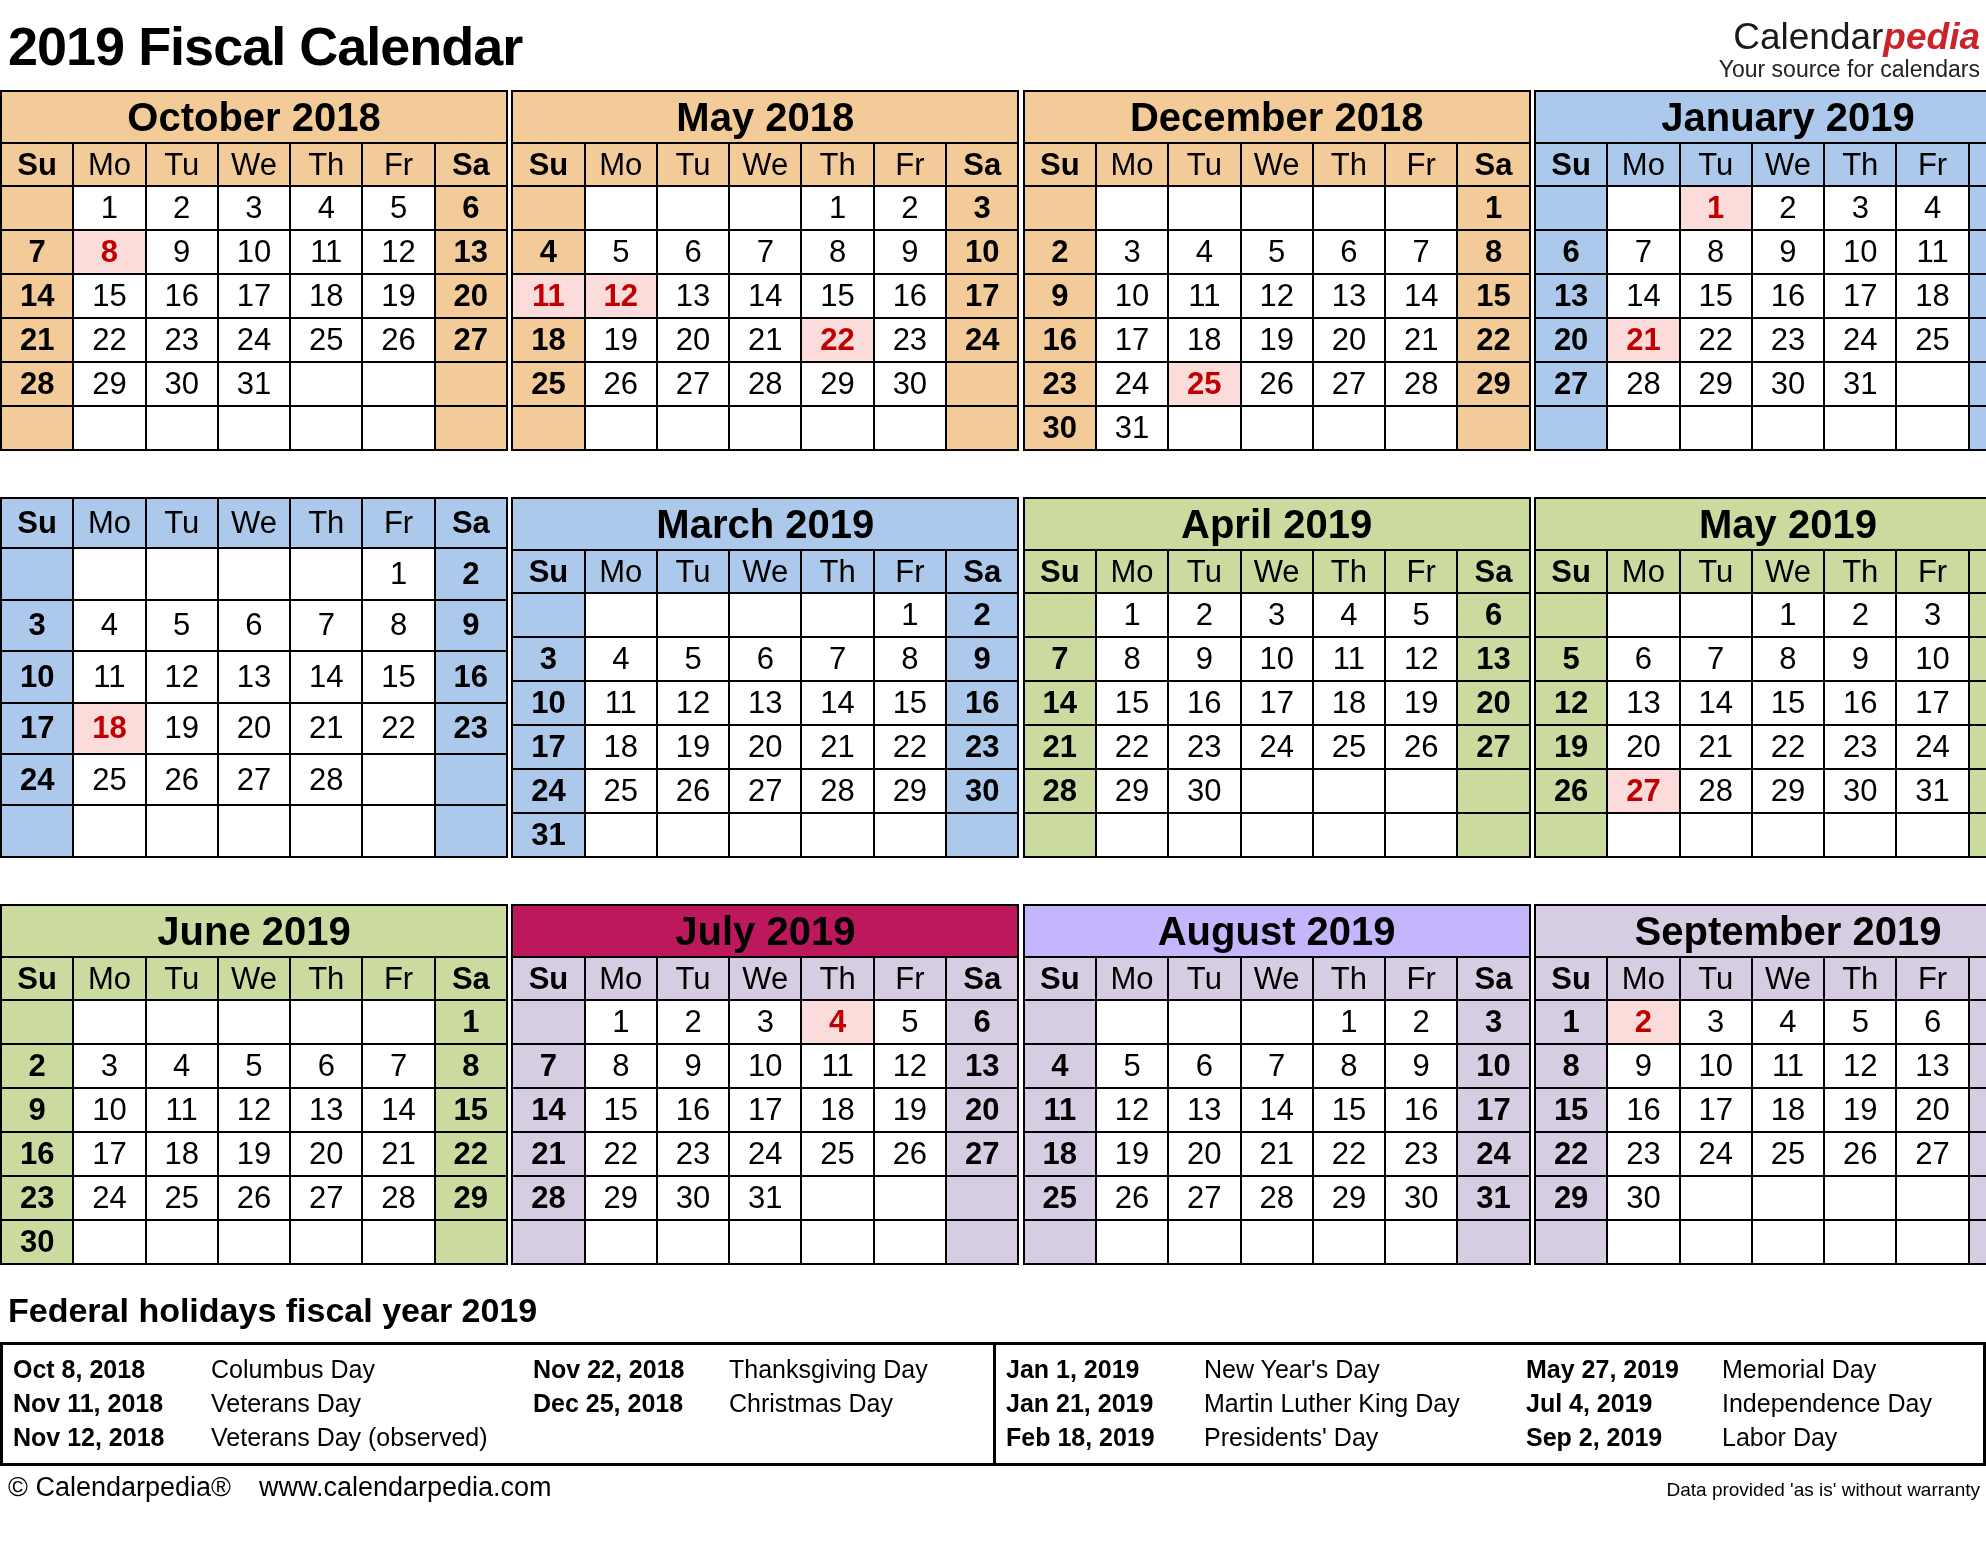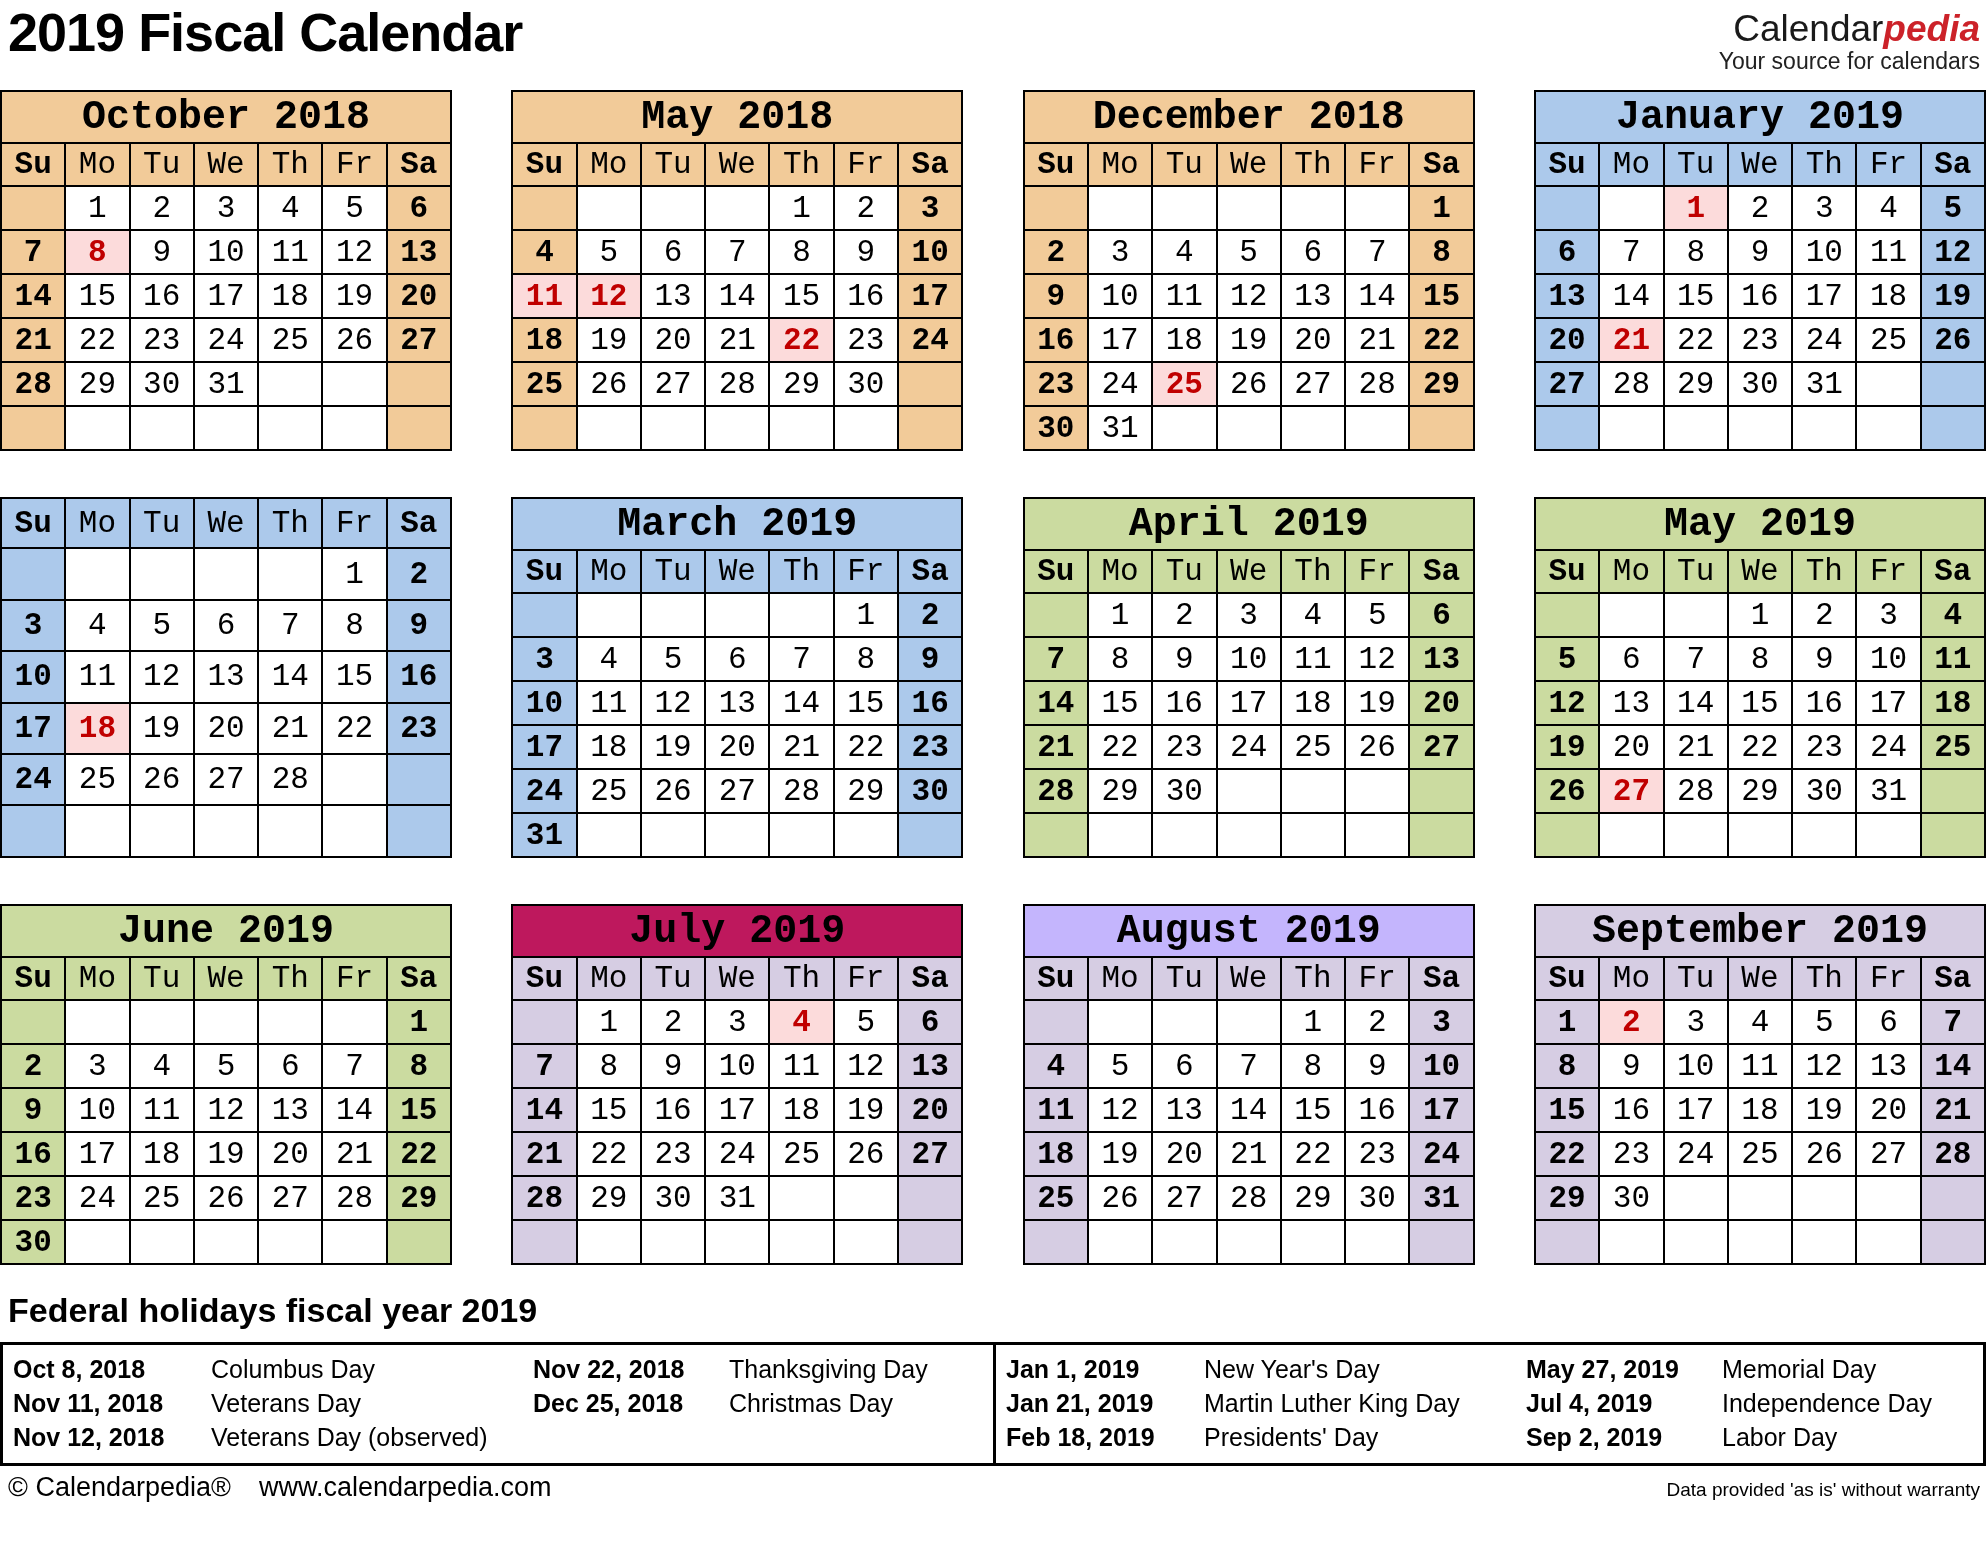--- a/index.html
+++ b/index.html
@@ -6,32 +6,32 @@
   * { box-sizing: border-box; margin: 0; padding: 0; }
   html, body { background: #ffffff; }
   body {
     width: 1986px; height: 1541px;
     font-family: "Liberation Sans", sans-serif;
     color: #000; overflow: hidden;
   }
   .page { width: 1986px; height: 1541px; position: relative; }
 
   
-  .header { display: flex; justify-content: space-between; align-items: flex-start;
+  .header { display: flex; justify-content: space-between; align-items: center;
             height: 90px; padding: 2px 6px 0 8px; }
   .page-title { font-size: 54px; font-weight: bold; letter-spacing: -1px; line-height: 60px; }
   .logo { text-align: right; padding-top: 8px; }
   .logo .brand { font-size: 37px; line-height: 38px; color: #1a1a1a; }
   .logo .brand .red { color: #cc2229; font-weight: bold; font-style: italic; }
   .logo .tagline { font-size: 23px; line-height: 26px; color: #222; }
 
   
   .months { display: grid; grid-template-columns: repeat(4, 452px);
             justify-content: space-between; row-gap: 46px; width: 100%; }
-  table.month { border-collapse: collapse; table-layout: fixed; width: 452px; font-family: Liberation Mono, monospace; }
+  table.month { border-collapse: collapse; table-layout: fixed; width: 508px; }
   table.month td {
     border: 2px solid #000; background: #fff; text-align: center;
     height: 44px; font-size: 31px; padding: 0; overflow: hidden;
   }
   table.month tr.title td { font-weight: bold; font-size: 40px; height: 52px; }
   table.month tr.wd td { font-size: 31px; height: 43px; }
   table.month td.we { font-weight: bold; }
   table.month td.holiday { font-weight: bold; }
 
   

